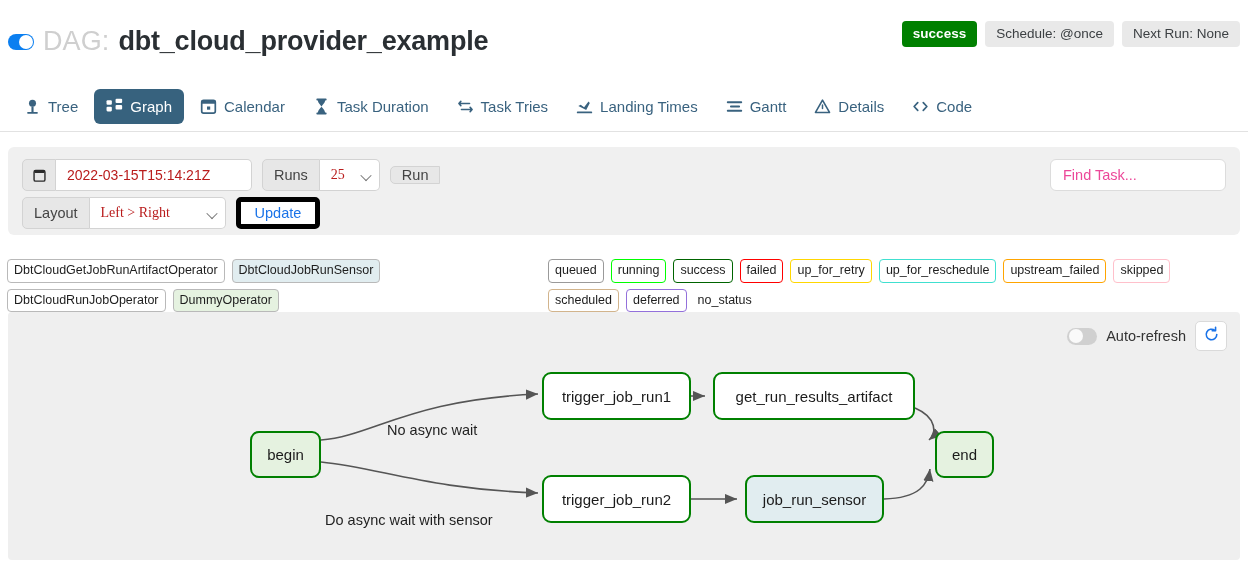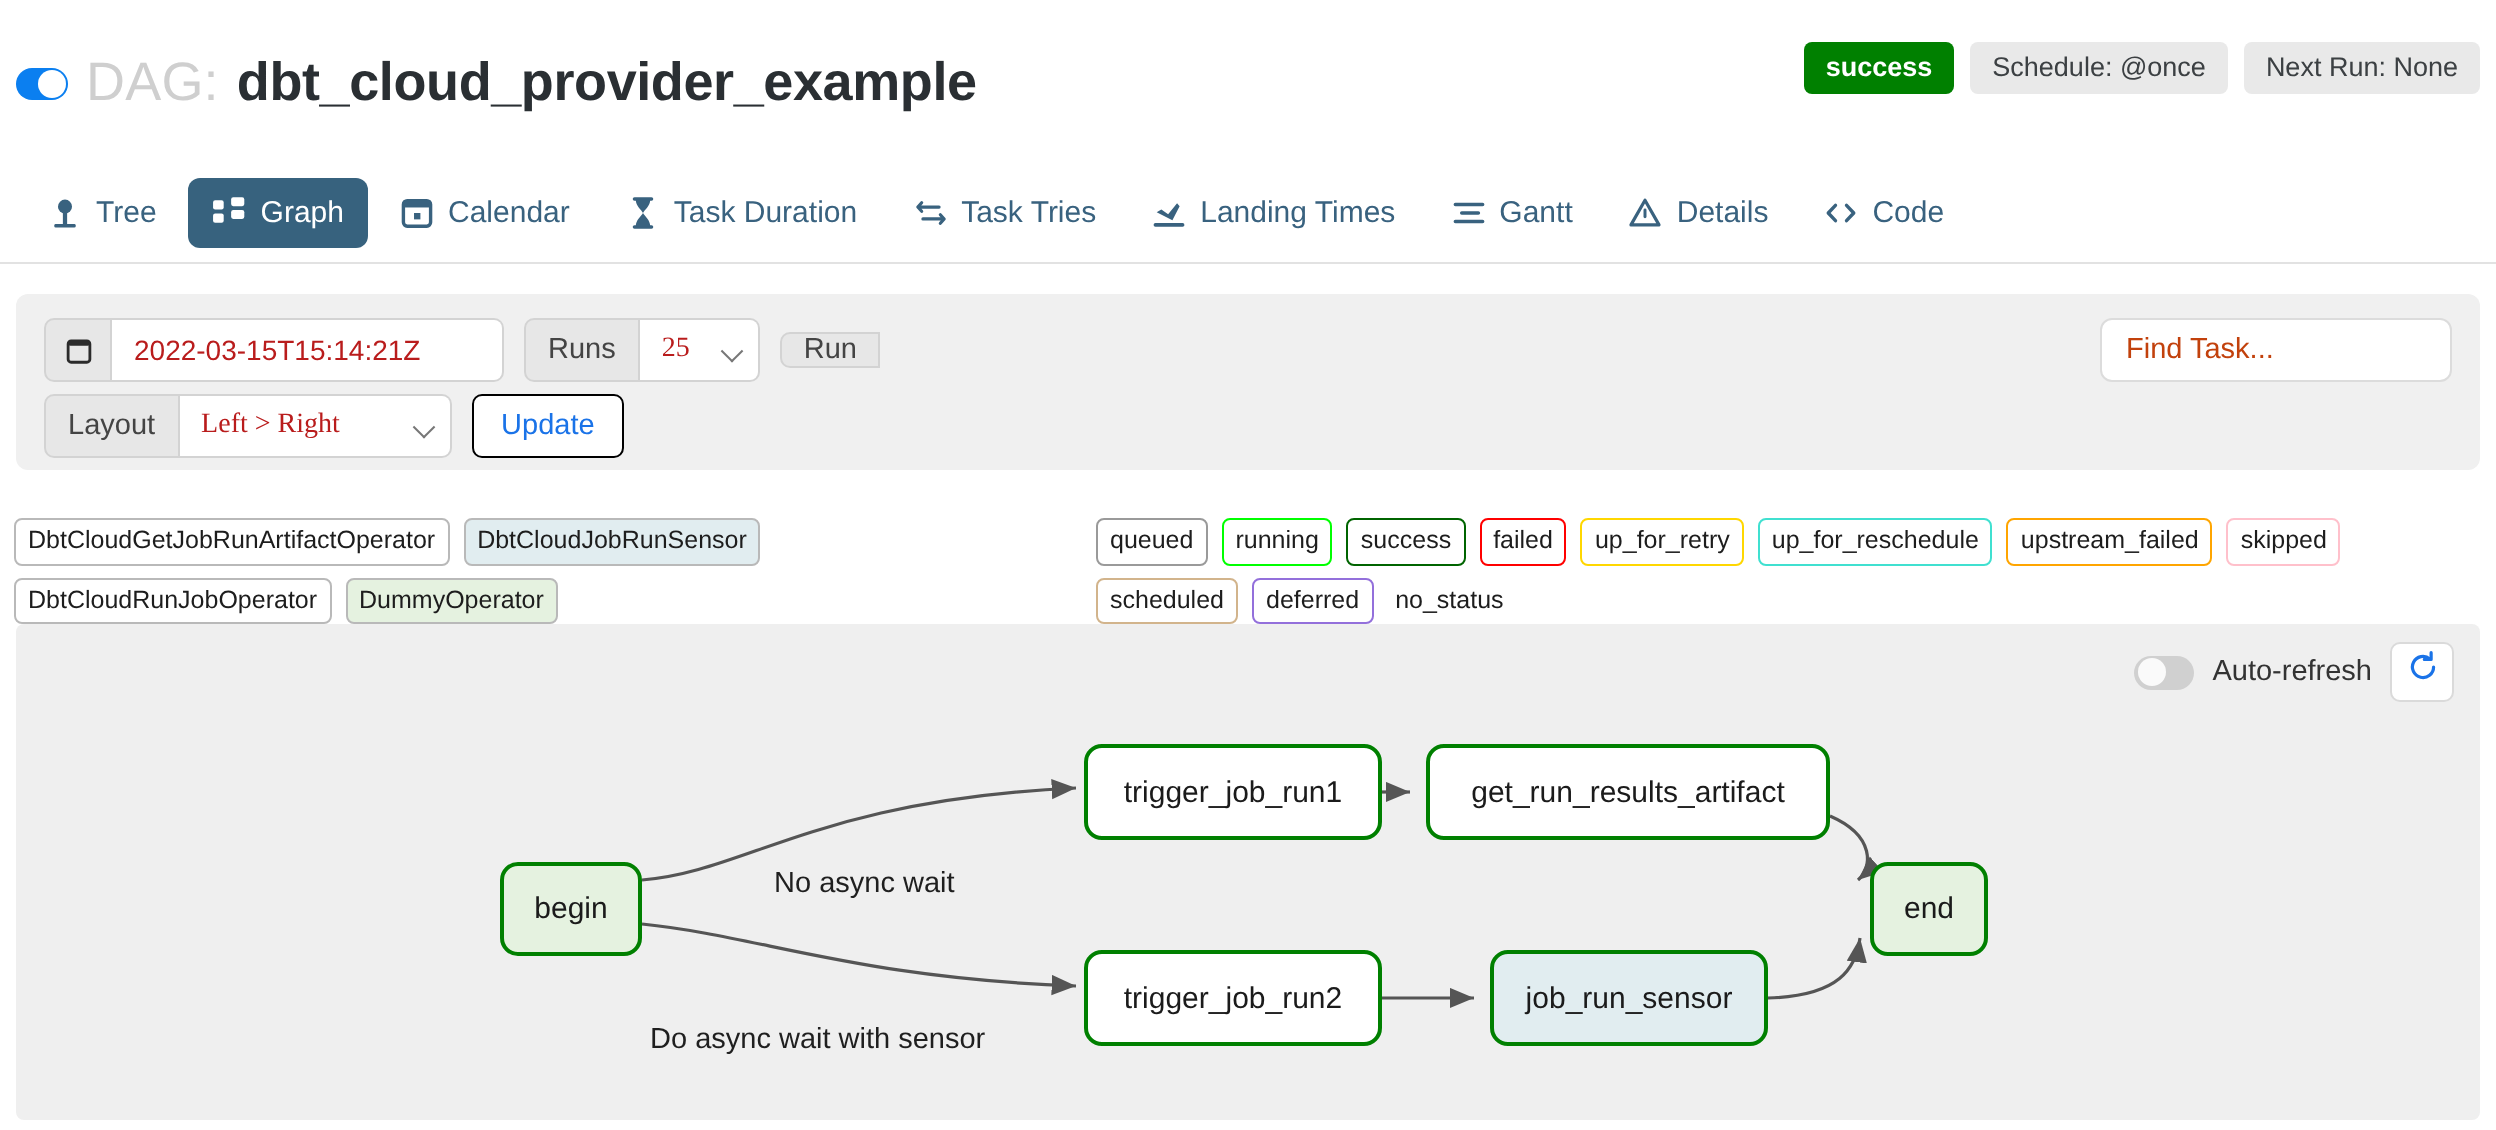--- a/index.html
+++ b/index.html
@@ -94,29 +94,29 @@
   .ictrl.sel::after {
     content: ""; position: absolute; right: 9px; top: 13px;
     width: 7px; height: 7px; border-right: 1.6px solid #777; border-bottom: 1.6px solid #777;
     transform: rotate(45deg) translate(-1px,-1px);
   }
   .cal-ico {
     background: #e7e7e7; border: 1px solid #d3d3d3; border-radius: 5px 0 0 5px;
     width: 34px; display: flex; align-items: center; justify-content: center;
   }
   .btn-update {
-    background: #fff; border: 1px solid #000000; color: #1a73e8;
+    background: #fff; border: 5px solid #000000; color: #1a73e8;
     font-size: 14.5px; height: 32px; padding: 0 14px; border-radius: 5px;
     display: flex; align-items: center; cursor: pointer;
   }
   .find-task {
     position: absolute; right: 14px; top: 12px;
     width: 176px; height: 32px; background: #fff;
     border: 1px solid #dcdcdc; border-radius: 6px;
-    font-size: 14.5px; color: #c2410c; padding: 0 12px;
+    font-size: 14.5px; color: #ec4899; padding: 0 12px;
     display: flex; align-items: center;
   }
 
   
   .legend-zone { position: absolute; left: 0; top: 244px; width: 1149px; height: 62px; }
   .legend-col { position: absolute; display: flex; flex-wrap: wrap; align-items: flex-start; gap: 6px 7px; }
   .lg-op { left: 7px; top: 15px; width: 536px; }
   .lg-st { left: 548px; top: 15px; width: 700px; }
   .chip {
     font-size: 12.5px; line-height: 1; color: #1d1d1d;
@@ -406,18 +406,18 @@
     </div>
 
     <div class="node-box" style="left:737px; top:163px; width:139px; height:48px; background:#e1edf0;">
       <span>job_run_sensor</span>
     </div>
 
     <div class="node-box" style="left:927px; top:119px; width:59px; height:47px; background:#e5f2e0;">
       <span>end</span>
     </div>
 
-    <div class="edge-label" style="left:379px; top:122px;">No async wait</div>
+    <div class="edge-label" style="left:379px; top:110px;">No async wait</div>
 
     <div class="edge-label" style="left:317px; top:200px;">Do async wait with sensor</div>
   </div>
 
 </div>
 
 </body></html>

